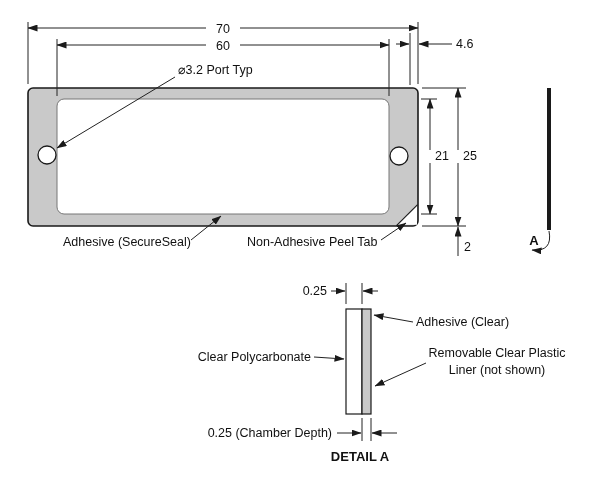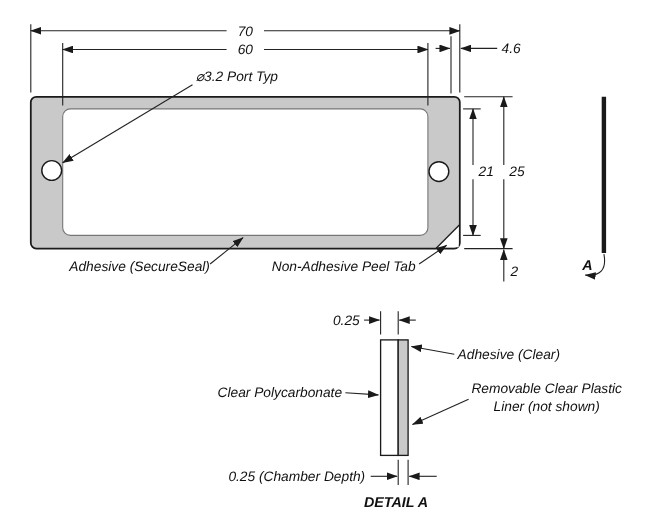--- a/index.html
+++ b/index.html
@@ -1,16 +1,16 @@
 <!DOCTYPE html>
 <html><head>
 <meta charset="utf-8">
 <style>
   html,body{margin:0;padding:0;background:#ffffff;}
-  .sheet{width:605px;height:480px;position:relative;background:#ffffff;overflow:hidden;font-style:italic;}
+  .sheet{width:605px;height:480px;position:relative;background:#ffffff;overflow:hidden;}
   svg{display:block;}
   svg text{font-family:"Liberation Sans",sans-serif;font-size:12.5px;fill:#111;}
   svg text.bold{font-weight:bold;font-size:13px;}
   .thin{stroke:#222;stroke-width:1;fill:none;}
   .lead{stroke:#222;stroke-width:1;fill:none;}
   .partline{stroke:#1a1a1a;fill:none;}
 </style>
 </head>
 <body>
 

